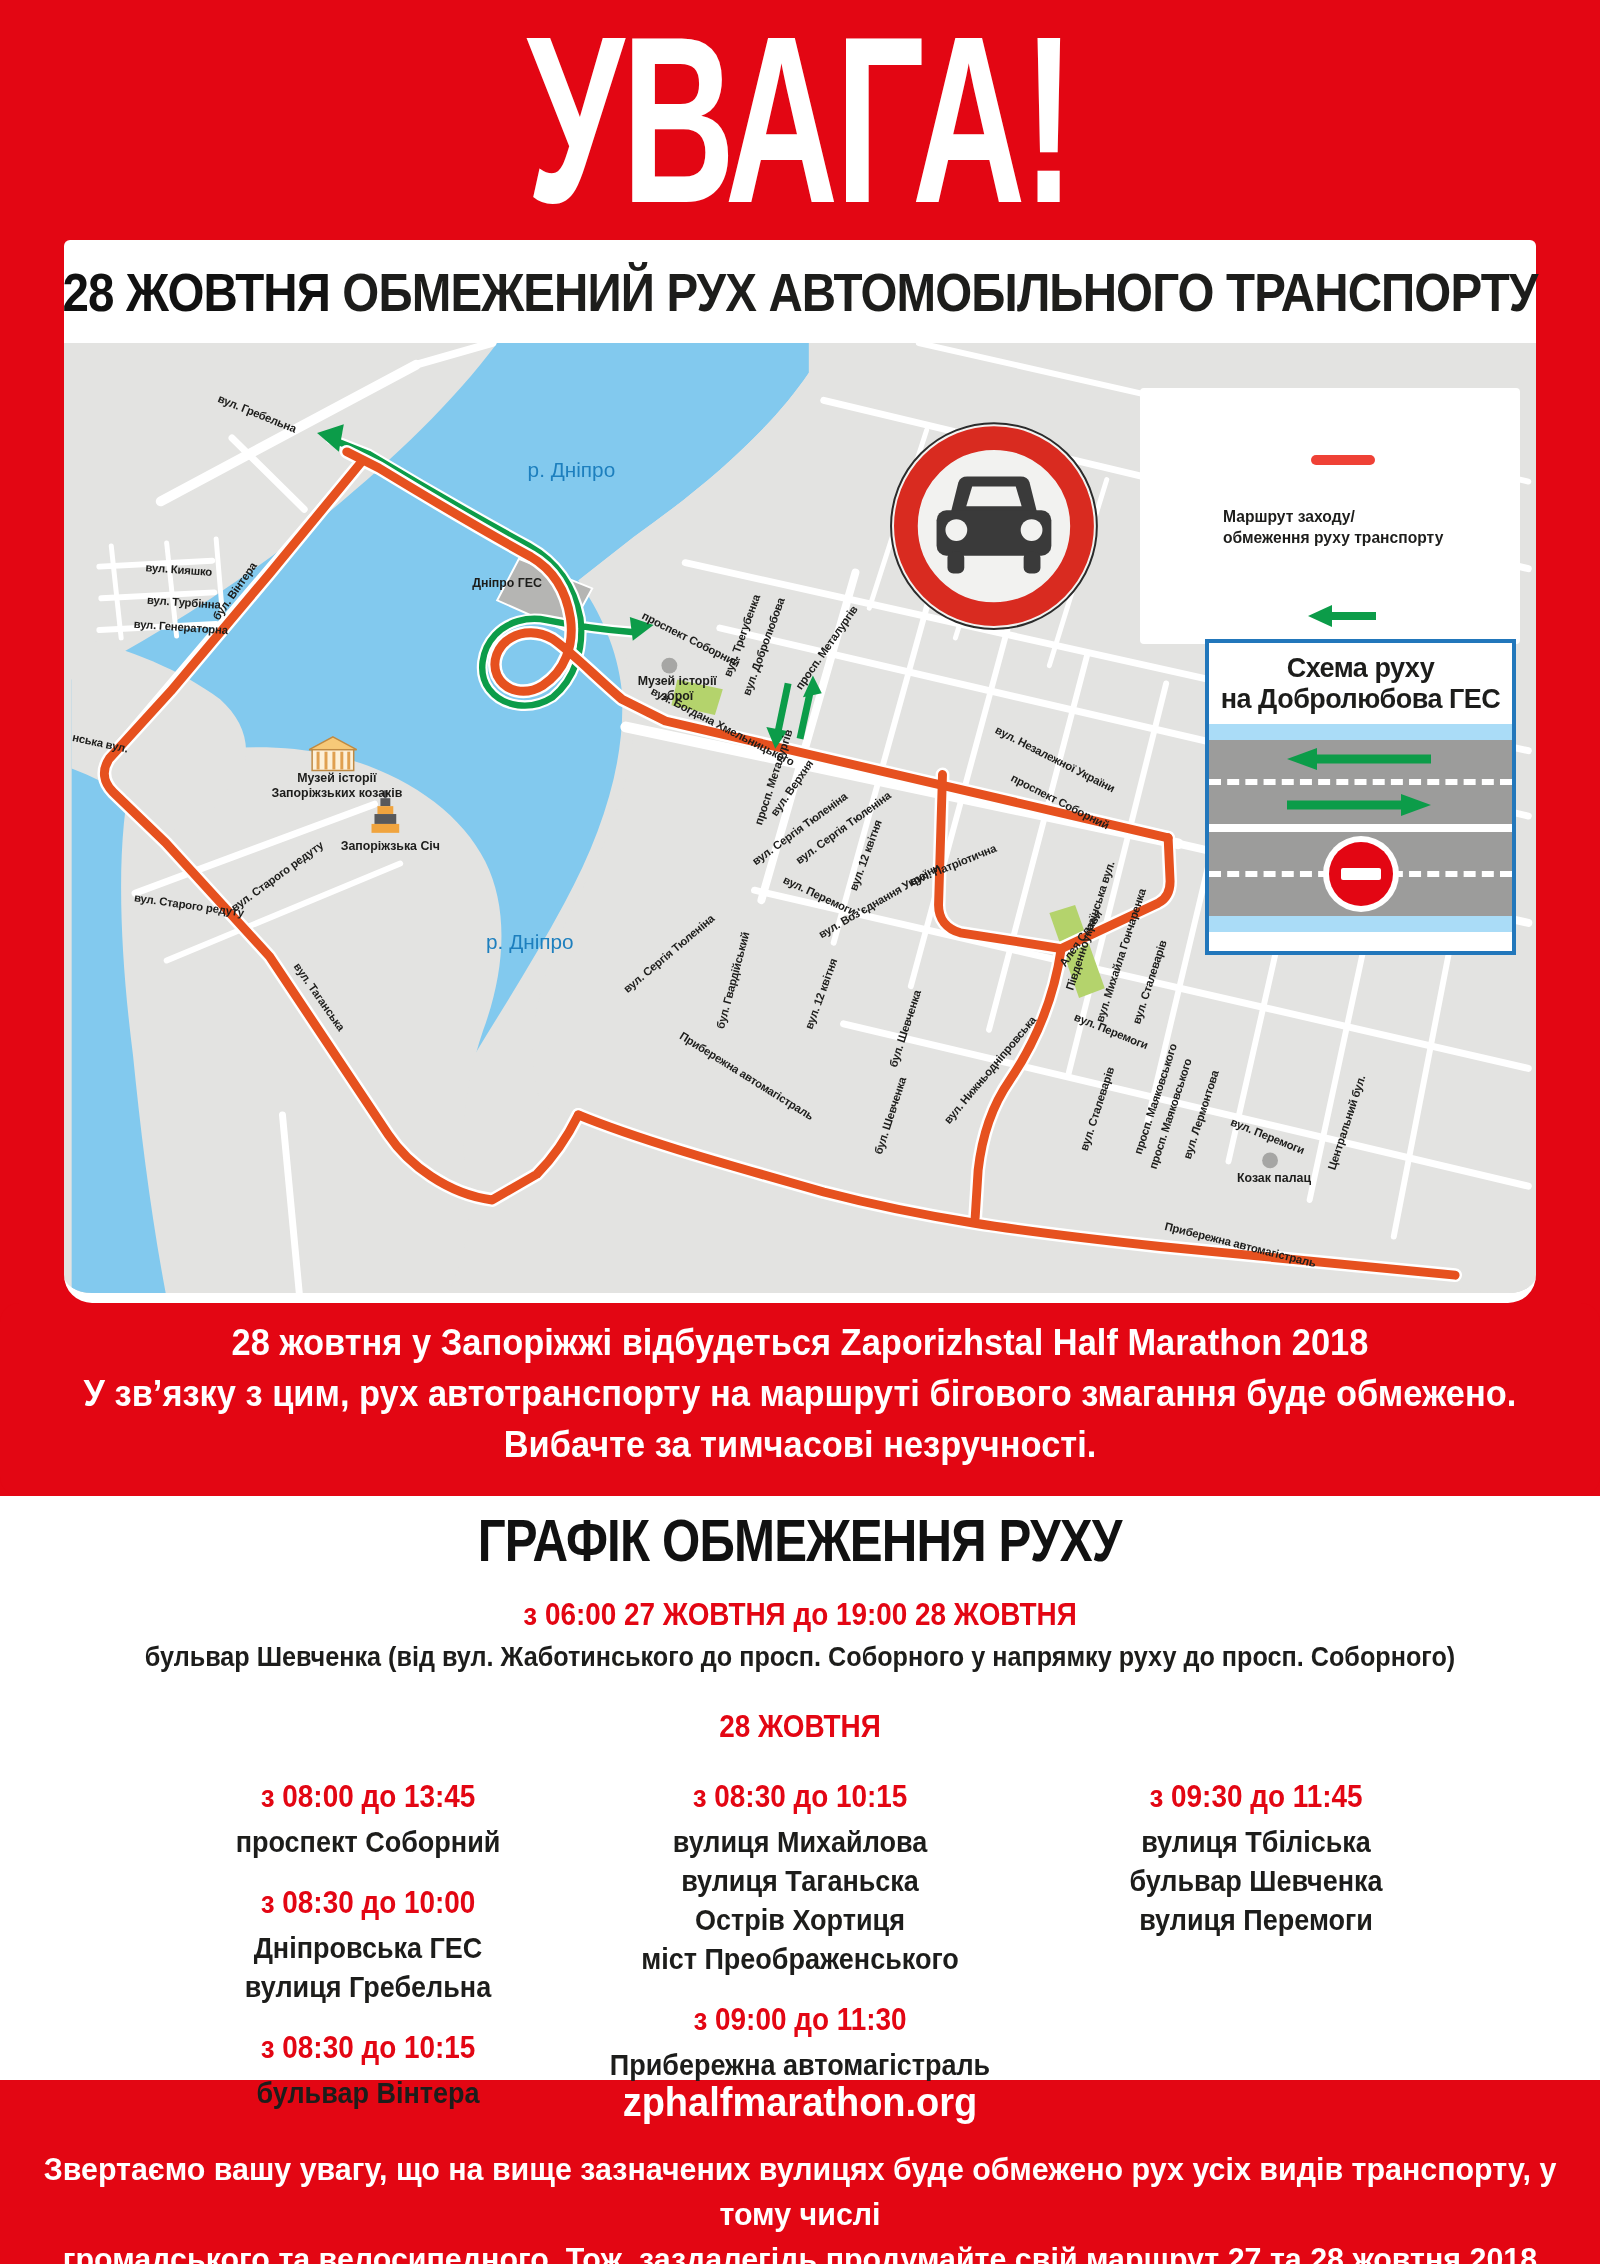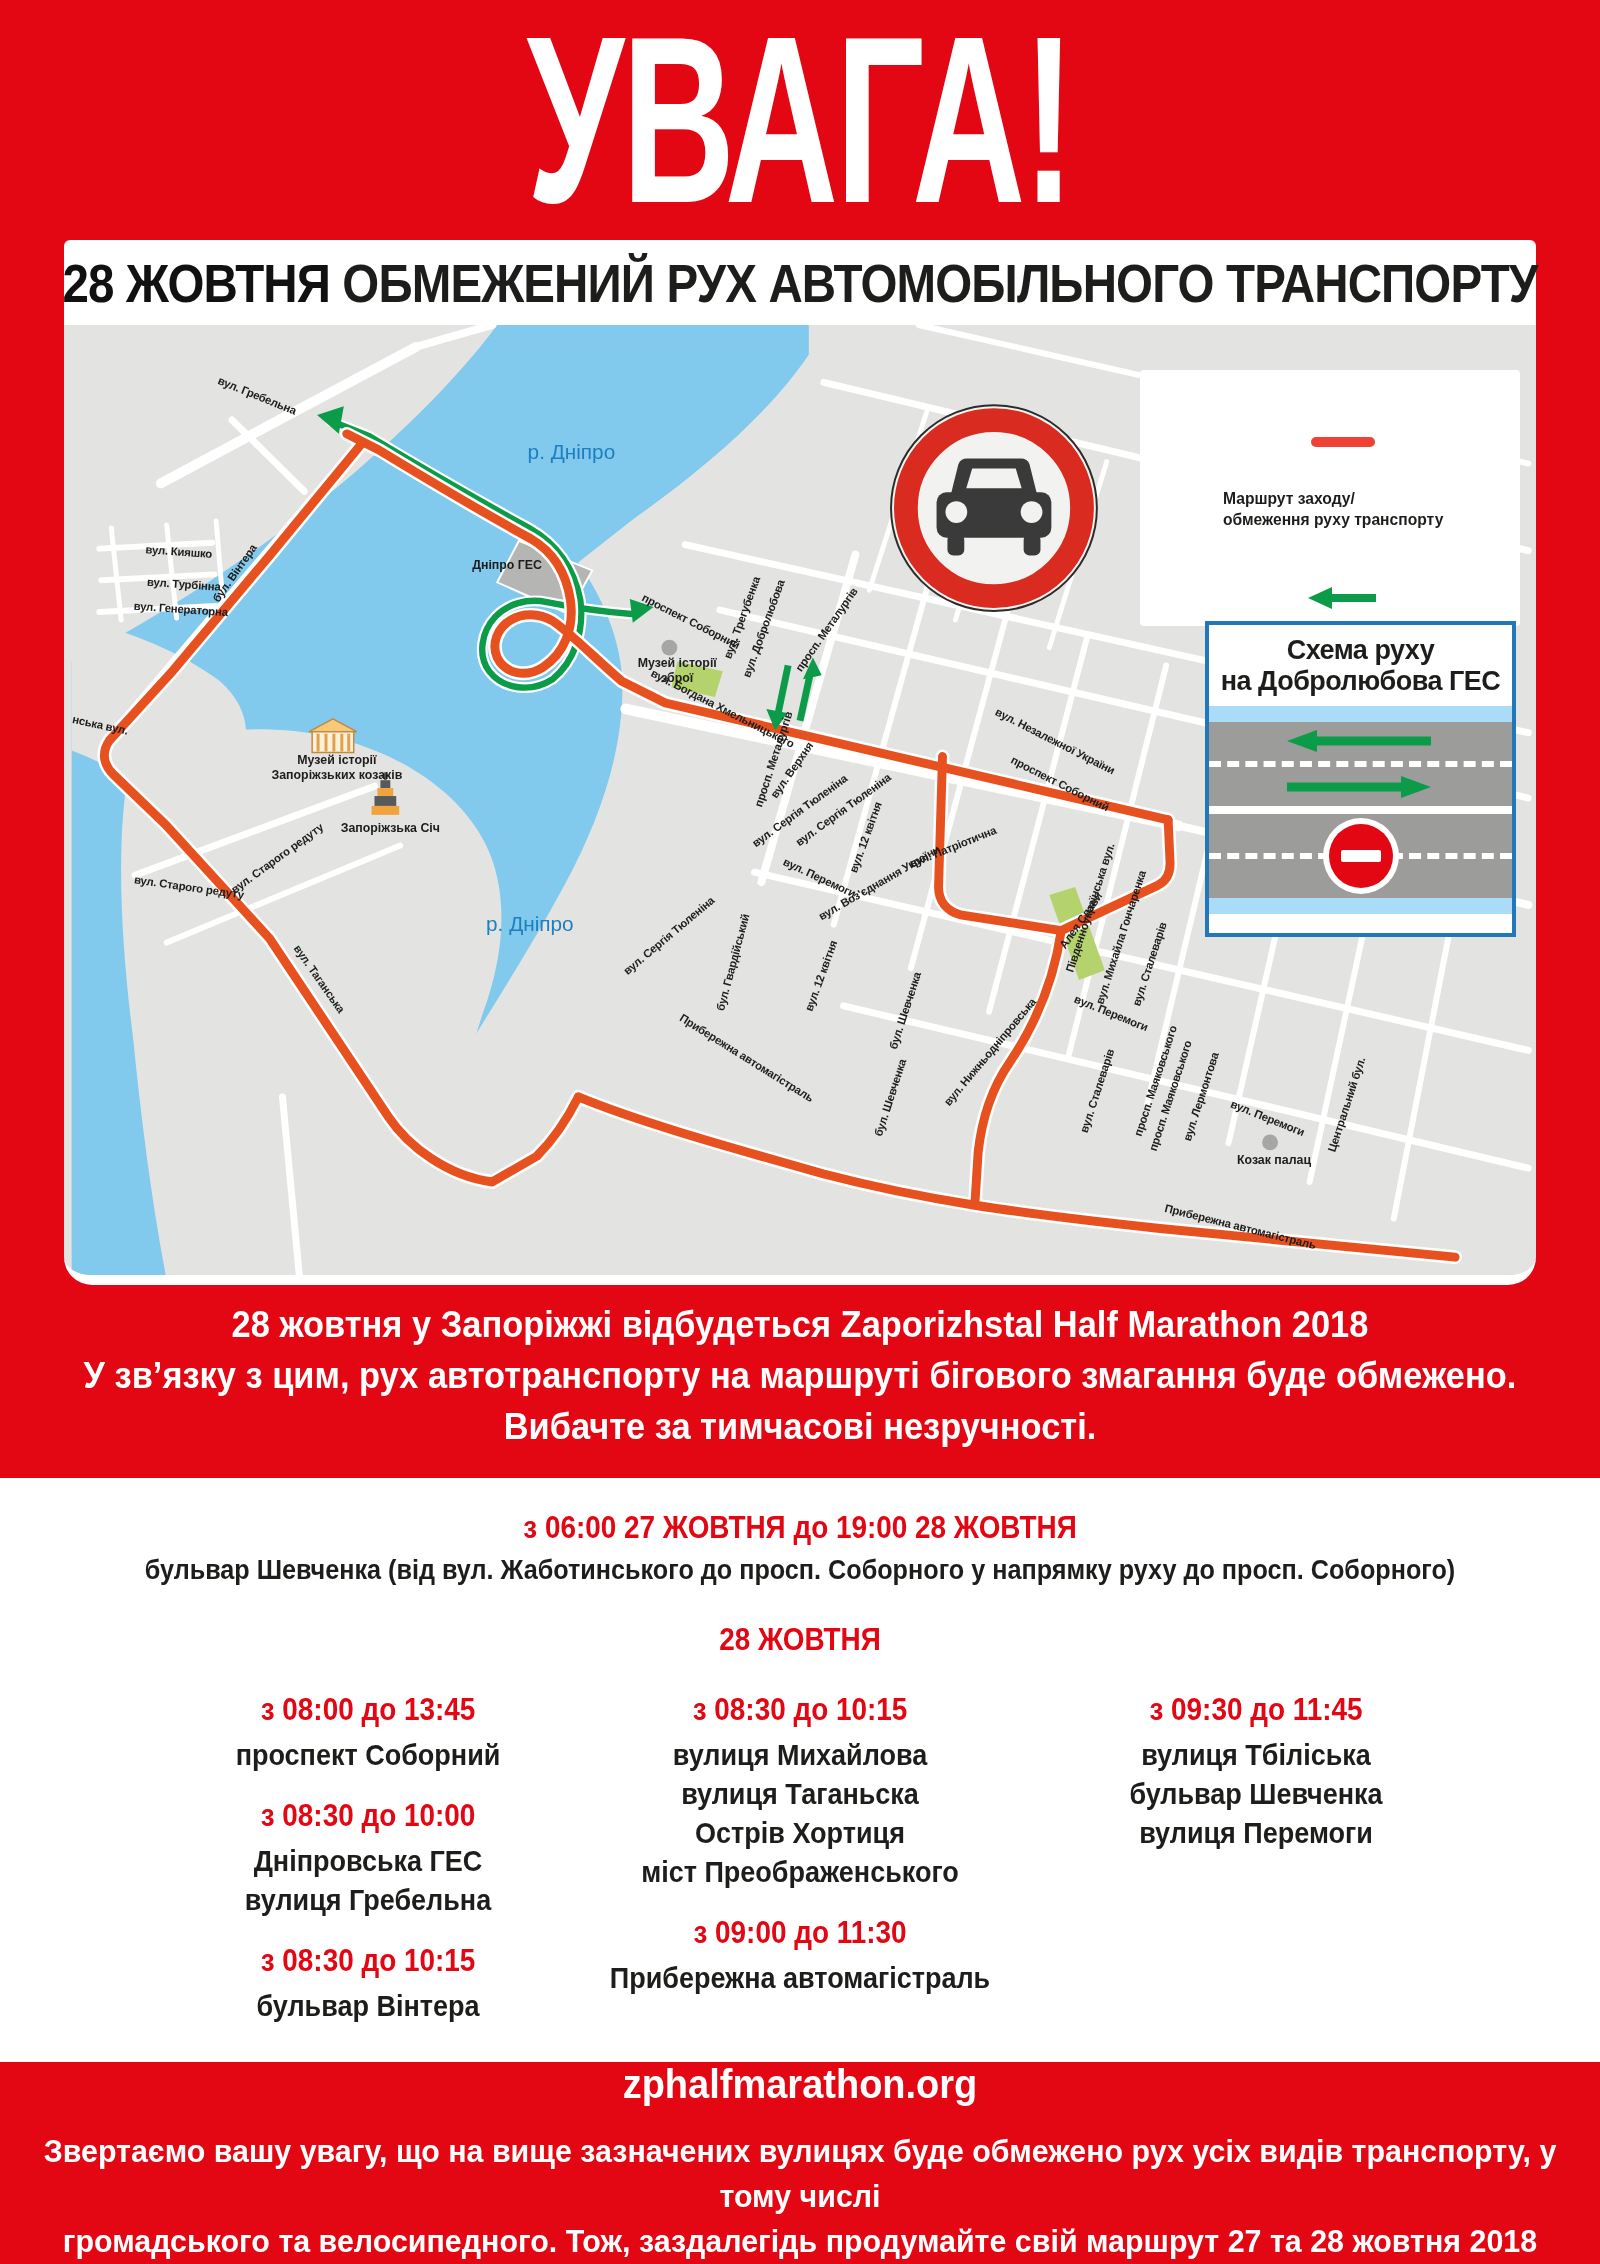--- a/index.html
+++ b/index.html
@@ -7,21 +7,21 @@
     width:1600px;height:2264px;overflow:hidden;position:relative;
     background:#e30613;
     font-family:"Liberation Sans","DejaVu Sans",sans-serif;
     -webkit-font-smoothing:antialiased;
   }
   
   .header{height:240px;display:flex;align-items:center;justify-content:center;}
   .header .title{color:#fff;font-weight:700;font-size:238px;line-height:240px;letter-spacing:-4px;
     display:inline-block;transform:scaleX(.66);transform-origin:center;}
   
-  .banner{margin:0 64px;height:85px;background:#fff;display:flex;align-items:center;justify-content:center;
+  .banner{margin:0 64px;height:103px;background:#fff;display:flex;align-items:center;justify-content:center;
     border-radius:6px 6px 0 0;}
   .banner .line{font-size:54px;color:#111;font-weight:700;letter-spacing:-1px;
     display:inline-block;transform:scaleX(.88);white-space:nowrap;}
   .banner .b-date{font-weight:700;}
   .banner .b-rest{font-weight:700;color:#1d1d1b;}
   
   .map-card{margin:0 64px;height:960px;position:relative;background:#e3e3e1;
     border-bottom:10px solid #fff;border-radius:0 0 28px 28px;overflow:hidden;box-sizing:border-box;}
   .map-card svg{display:block;}
   text.ml{font-family:"Liberation Sans","DejaVu Sans",sans-serif;text-anchor:middle;}
@@ -308,20 +308,21 @@
   </div>
 </div>
 
 <div class="info">
   <div class="iline">28 жовтня у Запоріжжі відбудеться Zaporizhstal Half Marathon 2018</div>
   <div class="iline">У зв’язку з цим, рух автотранспорту на маршруті бігового змагання буде обмежено.</div>
   <div class="iline">Вибачте за тимчасові незручності.</div>
 </div>
 
 <div class="schedule">
+  <div><span class="sch-title">ГРАФІК ОБМЕЖЕННЯ РУХУ</span></div>
   <div class="pre-time">з 06:00 27 ЖОВТНЯ до 19:00 28 ЖОВТНЯ</div>
   <div class="pre-place">бульвар Шевченка (від вул. Жаботинського до просп. Соборного у напрямку руху до просп. Соборного)</div>
   <div class="sch-date">28 ЖОВТНЯ</div>
   <div class="cols">
     <div class="col" id="col-0">
         <div class="slot">
           <div class="slot-time">з 08:00 до 13:45</div>
           <div class="slot-place">проспект Соборний</div>
         </div>
         <div class="slot">

